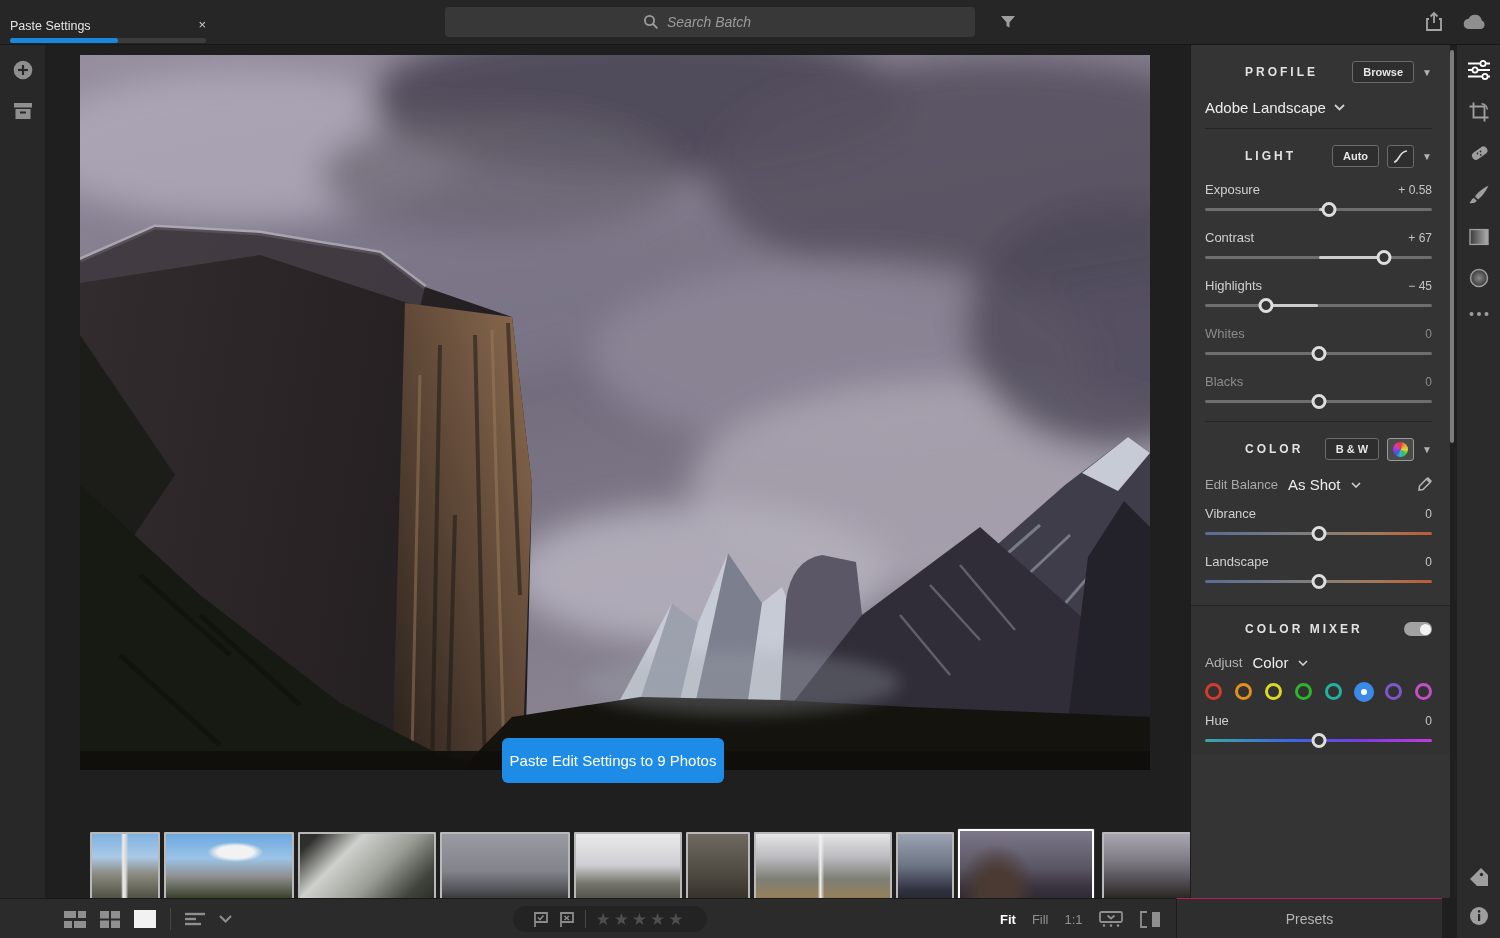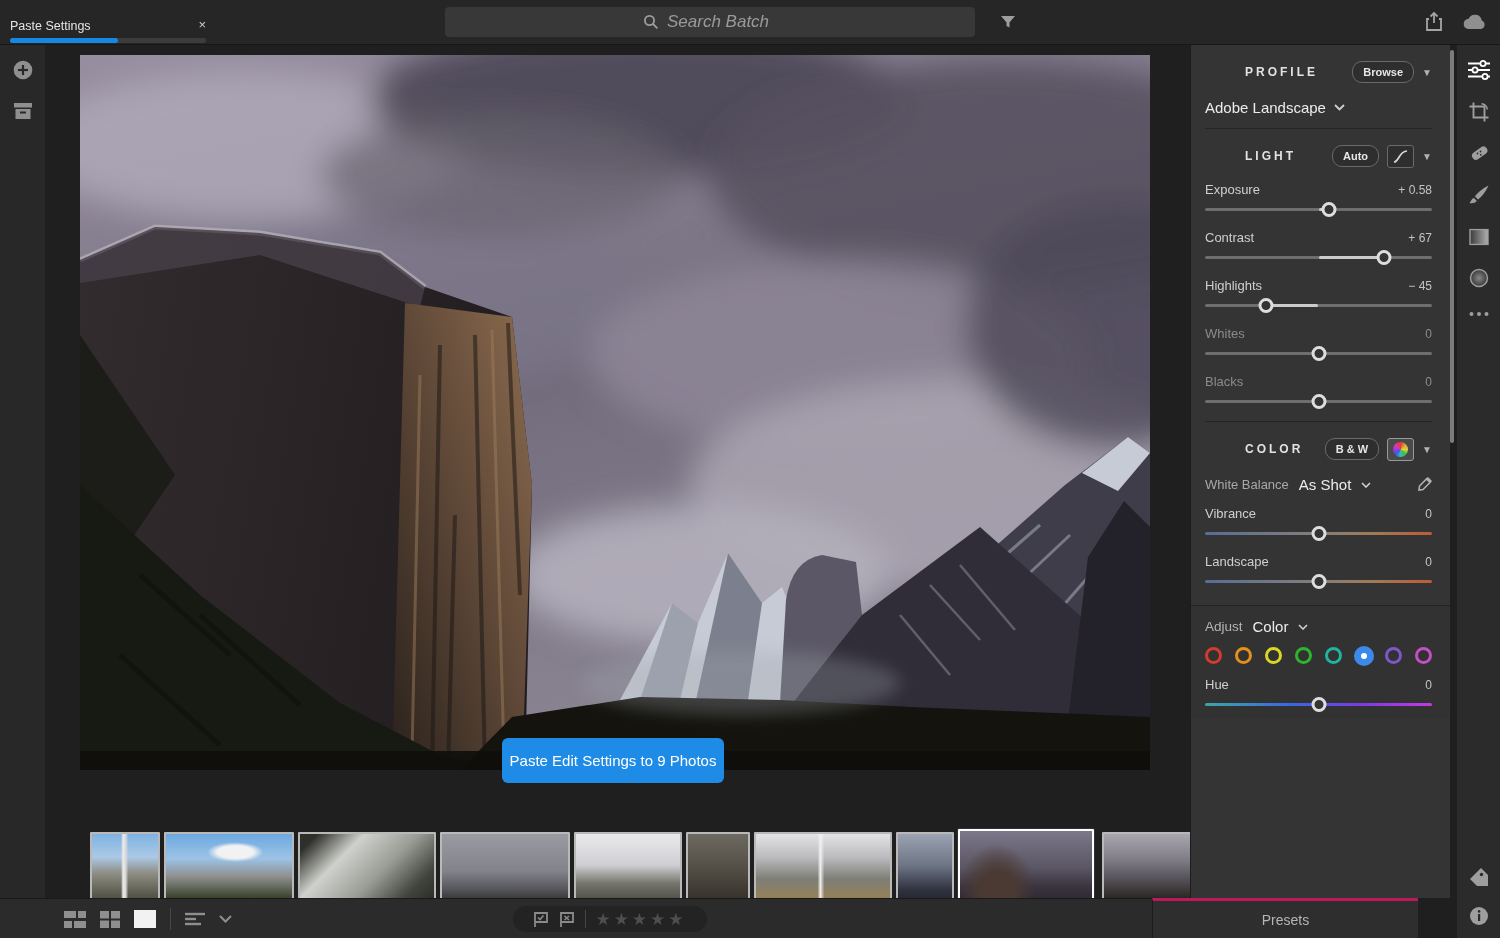--- a/index.html
+++ b/index.html
@@ -9,21 +9,21 @@
 
   
   #topbar { position:absolute; left:0; top:0; width:1500px; height:45px; background:#262626; border-bottom:1px solid #171717; }
   #tab { position:absolute; left:10px; top:16px; width:196px; }
   #tab-label { font-size:12.5px; color:#e4e4e4; }
   #tab-close { position:absolute; right:0; top:1px; color:#cfcfcf; font-size:13px; cursor:pointer; }
   #tab-progress { position:absolute; left:0; top:22px; width:196px; height:5px; background:#3c3c3c; border-radius:3px; }
   #tab-progress-fill { height:5px; background:#1787e0; border-radius:3px; }
   #searchbox { position:absolute; left:445px; top:7px; width:530px; height:30px; background:#383838; border-radius:4px;
                display:flex; align-items:center; justify-content:center; gap:8px; }
-  #search-input { background:transparent; border:none; outline:none; color:#cfcfcf; font-style:italic; font-size:17px; width:110px; }
+  #search-input { background:transparent; border:none; outline:none; color:#cfcfcf; font-style:italic; font-size:14px; width:110px; }
   #search-input::placeholder { color:#9a9a9a; }
   .topicon { color:#9d9d9d; }
 
   
   #left-rail { position:absolute; left:0; top:45px; width:45px; height:853px; background:#282828; }
 
   
   #canvas { position:absolute; left:45px; top:45px; width:1145px; height:853px; background:#1f1f1f; }
   #photo { position:absolute; left:35px; top:10px; width:1070px; height:715px; background:#555; }
   #paste-btn { position:absolute; left:457px; top:693px; width:222px; height:45px; background:#1e8be6; border:none;
@@ -56,21 +56,21 @@
   .star { color:#4e4e52; font-size:17px; letter-spacing:3px; cursor:pointer; }
   .zoomtxt { font-size:13px; color:#8f8f8f; cursor:pointer; }
   .zoomtxt.active { color:#ffffff; font-weight:bold; }
 
   
   #panel { position:absolute; left:1190px; top:45px; width:260px; height:853px; background:#343434; border-left:1px solid #1c1c1c; overflow:hidden; }
   .sect-pad { padding:0 18px 0 14px; }
   .sect-head { display:flex; align-items:center; margin-top:14px; height:26px; }
   .sect-title { font-size:12px; font-weight:bold; letter-spacing:3px; color:#e2e2e2; flex:0 0 auto;margin-left:40px; }
   .head-right { margin-left:auto; display:flex; align-items:center; gap:8px; }
-  .pbtn { background:#2e2e2e; border:1px solid #6a6a6a; border-radius:10px; color:#e6e6e6; font-size:11px; font-weight:bold;
+  .pbtn { background:#2e2e2e; border:1px solid #6a6a6a; border-radius:3px; color:#e6e6e6; font-size:11px; font-weight:bold;
           padding:4px 10px; font-family:"Liberation Sans",sans-serif; cursor:pointer; }
   .chev { color:#b2b2b2; font-size:10px; cursor:pointer; }
   .divider { height:1px; background:#242424; margin-top:12px; }
   #profile-name-row { display:flex; align-items:center; gap:8px; margin-top:14px; color:#ececec; font-size:15px; cursor:pointer; }
   .sq-btn { width:27px; height:23px; background:#2e2e2e; border:1px solid #6a6a6a; border-radius:3px;
             display:flex; align-items:center; justify-content:center; cursor:pointer; }
   .sq-btn.hl { background:#4a4a4a; border-color:#9a9a9a; }
   .wheel { width:15px; height:15px; border-radius:50%;
            background:conic-gradient(#e03a3a,#e0a03a,#d8d83a,#3ac04a,#3ab8c0,#3a5ae0,#a03ae0,#e03aa0,#e03a3a); }
 
@@ -100,21 +100,21 @@
   #dots-row { display:flex; justify-content:space-between; margin-top:12px; }
   .cdot { width:17px; height:17px; border-radius:50%; border:3.5px solid #888; cursor:pointer; }
   .cdot.selected { border:none; width:20px; height:20px; margin:-1.5px; position:relative; }
   .cdot.selected::after { content:""; position:absolute; left:7px; top:7px; width:6px; height:6px; border-radius:50%; background:#fff; }
   .toggle { width:28px; height:14px; background:#a2a2a2; border-radius:8px; position:relative; cursor:pointer; }
   .toggle::after { content:""; position:absolute; right:1.5px; top:1.5px; width:11px; height:11px; border-radius:50%; background:#f2f2f2; }
 
   #panel-scrollbar { position:absolute; left:1450px; top:50px; width:4px; height:393px; background:#7c7c7c; border-radius:2px; }
 
   
-  #panel-footer { position:absolute; left:1152px; top:898px; width:266px; height:40px; background:#2e2e2e; border-top:3px solid #be185d;
+  #panel-footer { position:absolute; left:1176px; top:898px; width:266px; height:40px; background:#2e2e2e; border-top:1px solid #be185d;
                   border-left:1px solid #1c1c1c; display:flex; align-items:center; justify-content:center; cursor:pointer; }
   #presets-label { color:#b5b5b5; font-size:14px; }
   #right-rail { position:absolute; left:1456px; top:45px; width:44px; height:893px; background:#2b2b2b; border-left:1px solid #1f1f1f; }
   .rail-icon { position:absolute; left:50%; transform:translate(-50%,-50%); cursor:pointer; }
 
   svg { display:block; }
 </style>
 </head>
 <body>
 
@@ -330,20 +330,40 @@
     <span>
       <svg width="17" height="15" viewBox="0 0 17 15">
           <path d="M2 1 L14 1 L14 10 L2 10 Z M2 1 L2 15" fill="none" stroke="#8a8a8a" stroke-width="1.8"></path>
           <path d="M5.5 4 L10 8 M10 4 L5.5 8" stroke="#8a8a8a" stroke-width="1.6"></path>
         </svg>
     </span>
     <span class="vdiv" style="height:18px"></span>
     <span class="star">★★★★★</span>
   </div>
 
+  <div class="tb-group" style="left:1000px; gap:16px">
+    <span class="zoomtxt active">Fit</span>
+    <span class="zoomtxt">Fill</span>
+    <span class="zoomtxt">1:1</span>
+    <span>
+      <svg width="24" height="16" viewBox="0 0 24 16">
+          <rect x="1" y="1" width="22" height="10" rx="1.5" fill="none" stroke="#8f8f8f" stroke-width="1.8"></rect>
+          <path d="M8.5 4.5 L12 7.5 L15.5 4.5" fill="none" stroke="#8f8f8f" stroke-width="1.8"></path>
+          <circle cx="5" cy="14.6" r="1.3" fill="#8f8f8f"></circle>
+          <circle cx="12" cy="14.6" r="1.3" fill="#8f8f8f"></circle>
+          <circle cx="19" cy="14.6" r="1.3" fill="#8f8f8f"></circle>
+        </svg>
+    </span>
+    <span>
+      <svg width="22" height="17" viewBox="0 0 22 17">
+          <path d="M8 1 L2 1 L2 16 L8 16" fill="none" stroke="#8f8f8f" stroke-width="1.8"></path>
+          <rect x="13" y="1" width="8" height="15" fill="#8f8f8f"></rect>
+        </svg>
+    </span>
+  </div>
 </div>
 
 <div id="panel">
   <div class="sect-pad">
 
     <div class="sect-head">
       <span class="sect-title">PROFILE</span>
       <span class="head-right">
         <button class="pbtn">Browse</button>
         <span class="chev">▼</span>
@@ -431,21 +451,21 @@
       <span class="head-right">
         <button class="pbtn">B &amp; W</button>
         <span class="sq-btn hl">
             <span class="wheel"></span>
           </span>
         <span class="chev">▼</span>
       </span>
     </div>
 
     <div id="wb-row">
-      <span id="wb-label">White Balance</span>
+      <span id="wb-label">Edit Balance</span>
       <span id="wb-value">As Shot</span>
       <svg width="10" height="6" viewBox="0 0 10 6">
           <path d="M1 1 L5 5 L9 1" fill="none" stroke="#cfcfcf" stroke-width="1.6"></path>
         </svg>
       <span style="margin-left:auto">
         <svg width="15" height="15" viewBox="0 0 15 15">
             <path d="M9.5 2 L13 5.5 L6 12.5 L2 13 L2.5 9 Z" fill="none" stroke="#b0b0b0" stroke-width="1.6"></path>
             <path d="M9 1.5 L11 0 L15 4 L13.5 6" fill="#b0b0b0"></path>
           </svg>
       </span>
@@ -468,20 +488,26 @@
         </div>
       <div class="sl-track">
           <div class="sl-line grad-vib"></div>
           <div class="sl-handle" style="left:50%"></div>
         </div>
     </div>
   </div>
 
   <div id="mixer">
     <div class="sect-pad">
+      <div class="sect-head" style="margin-top:10px">
+        <span class="sect-title">COLOR MIXER</span>
+        <span class="head-right">
+            <span class="toggle"></span>
+          </span>
+      </div>
       <div id="adjust-row">
         <span id="adjust-label">Adjust</span>
         <span id="adjust-value">Color</span>
         <svg width="10" height="6" viewBox="0 0 10 6">
             <path d="M1 1 L5 5 L9 1" fill="none" stroke="#cfcfcf" stroke-width="1.6"></path>
           </svg>
       </div>
       <div id="dots-row">
         <span class="cdot" style="border-color: rgb(210, 60, 42);"></span>
         <span class="cdot" style="border-color: rgb(226, 144, 30);"></span>

